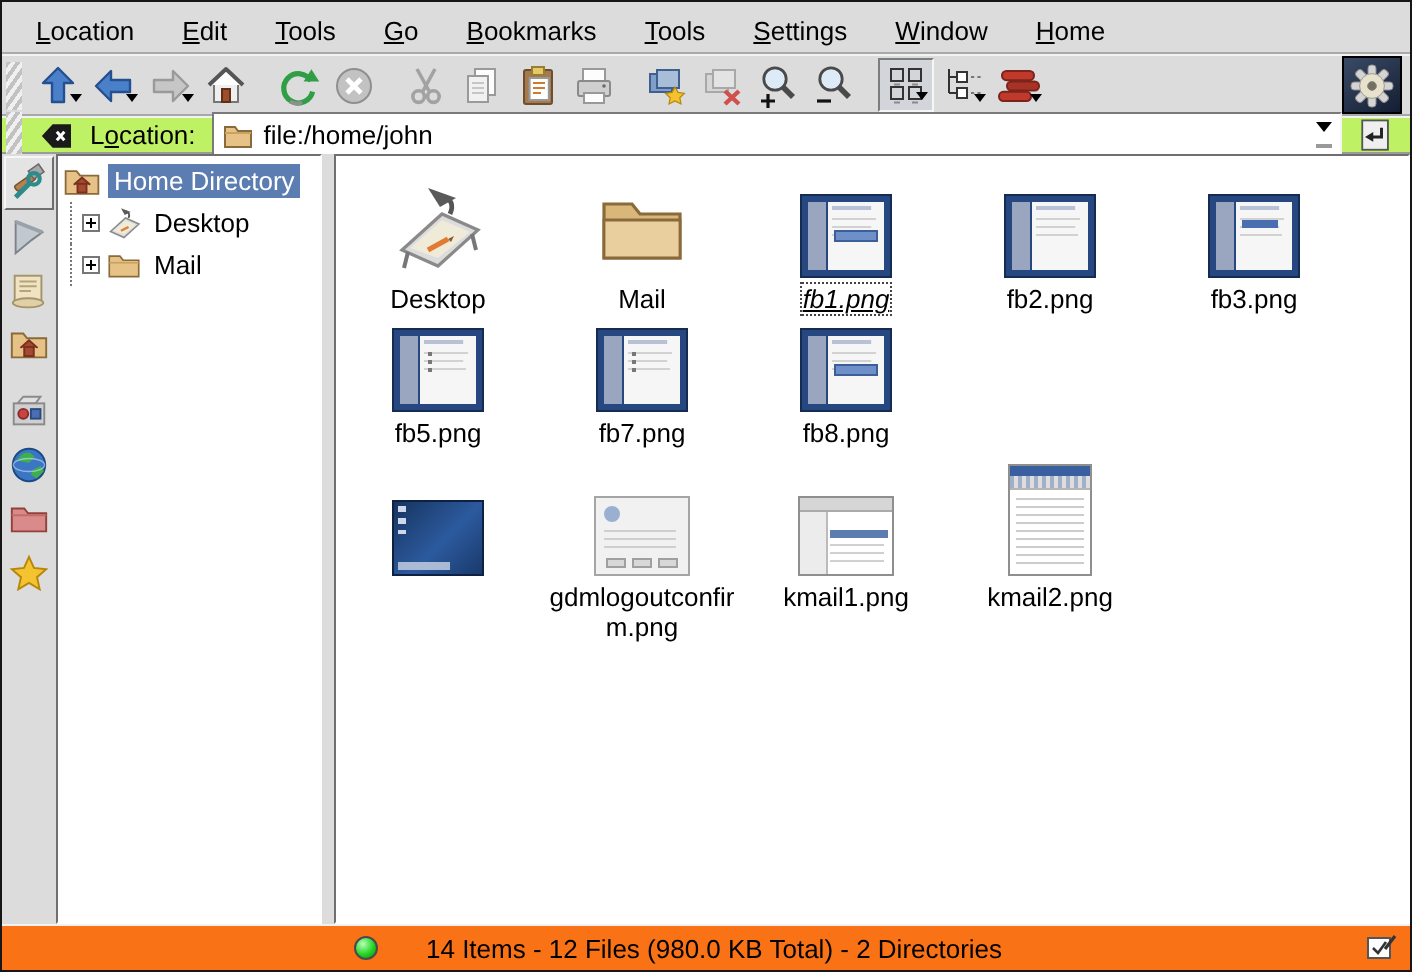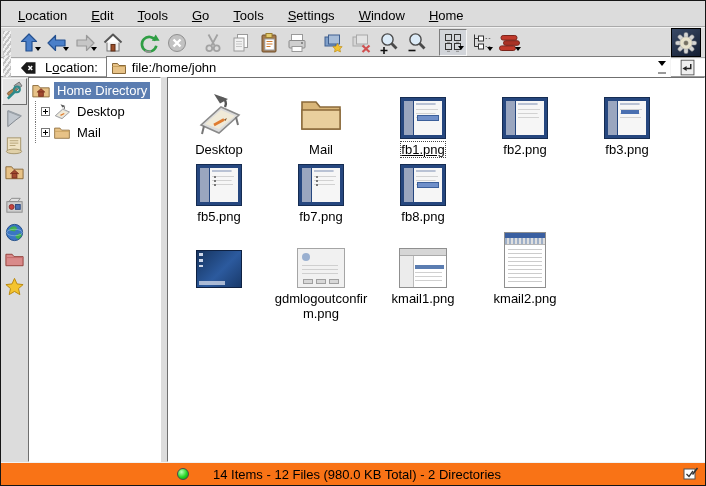--- a/index.html
+++ b/index.html
@@ -22,21 +22,21 @@
   .tbtn svg { display:block; }
   .tbtn .dd { position:absolute; right:2px; bottom:2px; width:0; height:0;
               border:3px solid transparent; border-top:4px solid #000; }
   .tbtn.pressed { border:1px solid; border-color:#7d7d7d #f6f6f6 #f6f6f6 #7d7d7d; background:#d2d5da; }
   .grp { margin-left:8px; }
   .spacer { flex:1 1 auto; }
   .throbber { width:30px; height:29px; background:linear-gradient(145deg,#3a4a66,#141e33); border:1px solid #000;
               display:flex; align-items:center; justify-content:center; flex:0 0 auto; }
 
   
-  .locbar { height:19px; display:flex; align-items:center; background:#ffffff;
+  .locbar { height:19px; display:flex; align-items:center; background:#bef264;
             border-top:1px solid #f2f2f2; border-bottom:1px solid #9a9a9a; flex:0 0 auto; }
   .loc-label { margin:0 8px 0 4px; white-space:nowrap; }
   .loc-label .accel { text-decoration:underline; }
   .combo { flex:1 1 auto; height:24px; background:#fff; border:1px solid; border-color:#7a7a7a #f4f4f4 #f4f4f4 #7a7a7a;
            display:flex; align-items:center; padding-left:4px; }
   .combo .val { margin-left:5px; flex:1 1 auto; }
   .combo-arrow { width:17px; height:22px; display:flex; flex-direction:column; align-items:center; justify-content:center; gap:2px; }
   .combo-arrow .tri { width:0; height:0; border:4px solid transparent; border-top:5px solid #000; }
   .combo-arrow .bar { width:8px; height:2px; background:#9a9a9a; }
   .gobtn { width:26px; height:26px; margin:0 4px; display:flex; align-items:center; justify-content:center; }
@@ -65,21 +65,21 @@
 
   .mainview { flex:1 1 auto; background:#fff; border:1px solid; border-color:#6f6f6f #fff #fff #6f6f6f;
               overflow:hidden; padding-top:9px; }
   .frow { display:flex; }
   .cell { width:102px; display:flex; flex-direction:column; align-items:center; }
   .ibox { display:flex; align-items:flex-end; justify-content:center; }
   .frow1 .ibox { height:52px; }
   .frow2 .ibox { height:44px; margin-top:5px; }
   .frow3 .ibox { height:57px; margin-top:7px; }
   .flabel { margin-top:3px; max-width:100px; text-align:center; line-height:15px; word-break:break-all; }
-  .cell.sel .flabel { outline:1px dotted #444; }
+  .cell.sel .flabel { outline:1px dotted #444;font-style:italic; }
   .cell.sel .flabel span { text-decoration:underline; }
 
   
   .shot { width:46px; height:42px; background:#26477f; border:1px solid #152c52; padding:3px 3px; display:flex; }
   .shot .side { width:9px; background:#9aa6bf; margin-right:1px; }
   .shot .page { flex:1; background:#f6f6f6; position:relative;
                 background-image:linear-gradient(#b9c2d4 0 0),linear-gradient(#d2d2d2 0 0),linear-gradient(#d2d2d2 0 0),linear-gradient(#d2d2d2 0 0);
                 background-repeat:no-repeat;
                 background-size:70% 2px,80% 1px,70% 1px,75% 1px;
                 background-position:2px 2px,2px 8px,2px 12px,2px 16px; }
@@ -122,20 +122,21 @@
 </head>
 <body>
 
 <div class="window">
 
   <div class="menubar">
     <div class="menu-item">Location</div>
     <div class="menu-item">Edit</div>
     <div class="menu-item">Tools</div>
     <div class="menu-item">Go</div>
+    <div class="menu-item">Bookmarks</div>
     <div class="menu-item">Tools</div>
     <div class="menu-item">Settings</div>
     <div class="menu-item">Window</div>
     <div class="menu-item">Home</div>
   </div>
 
   <div class="toolbar">
     <div class="handle"></div>
 
     <div class="tbtn">

